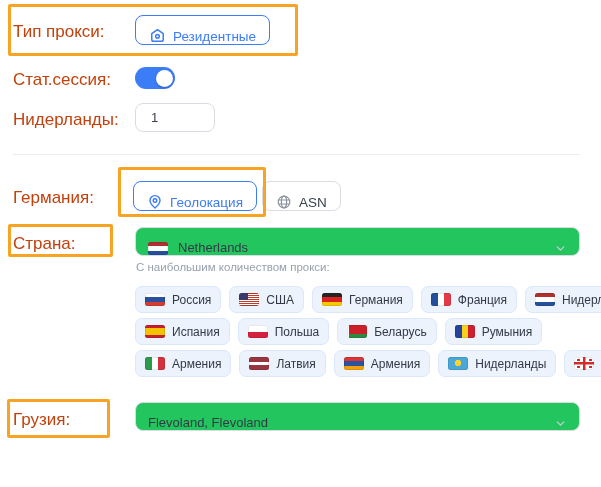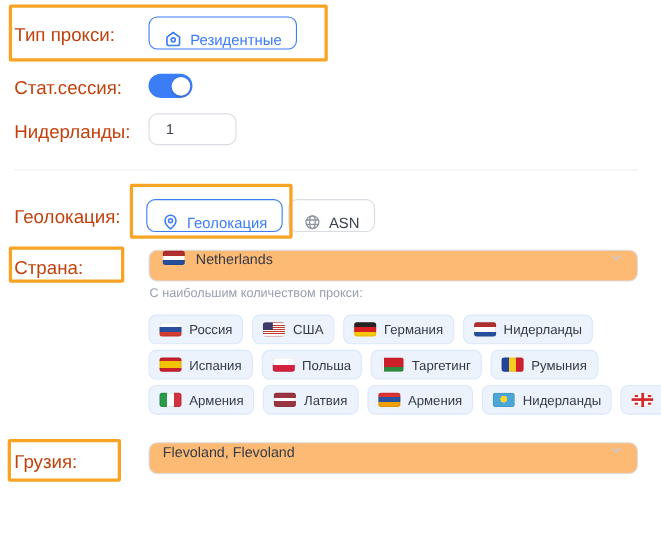--- a/index.html
+++ b/index.html
@@ -24,22 +24,22 @@
 
   
   .qty{position:absolute;left:135px;top:103px;width:80px;height:29px;box-sizing:border-box;
        border:1px solid #d9dde3;border-radius:8px;padding:0 0 0 15px;font-size:13px;
        color:#3b424f;font-family:"Liberation Sans",sans-serif;outline:none;}
 
   .divider{position:absolute;left:13px;top:154px;width:567px;height:1px;background:#ededf0;}
 
   
   .select{position:absolute;left:135px;width:445px;height:29px;box-sizing:border-box;
-          border:1px solid #d9dde3;border-radius:8px;background:#fdba74;display:flex;
-          align-items:flex-start;gap:10px;padding:0 12px;font-size:13px;color:#333a47;cursor:pointer;}
+          border:1px solid #d9dde3;border-radius:8px;background:#22c55e;display:flex;
+          align-items:flex-end;gap:10px;padding:0 12px;font-size:13px;color:#333a47;cursor:pointer;}
   .select .chev{margin-left:auto;display:inline-flex;}
 
   .hint{position:absolute;left:136px;top:261px;font-size:11.5px;color:#98a0ae;}
 
   
   .chips{position:absolute;left:135px;top:286px;display:flex;flex-direction:column;gap:5px;}
   .chip-row{display:flex;gap:8px;}
   .chip{display:inline-flex;align-items:center;gap:7px;height:25px;padding:0 9px;
         background:#ecf3fd;border:1px solid #dbe7fa;border-radius:7px;
         font-size:12px;color:#333a47;cursor:pointer;white-space:nowrap;}
@@ -100,21 +100,21 @@
 
 
   <span class="lbl" style="top:70px">Стат.сессия:</span>
   <div class="toggle"></div>
 
   <span class="lbl" style="top:110px">Нидерланды:</span>
   <input class="qty" value="1" style="">
 
   <div class="divider"></div>
 
-  <span class="lbl" style="top:188px">Геолокация:</span>
+  <span class="lbl" style="top:188px">Германия:</span>
 
   <button class="opt selected" style="left:133px;top:181px">
     <span class="ic">
       <svg width="16" height="16" viewBox="0 0 16 16" fill="none" stroke="currentColor" stroke-width="1.4" stroke-linecap="round" stroke-linejoin="round">
         <path d="M13 6.6 C13 9.9 8 14 8 14 C8 14 3 9.9 3 6.6 a5 5 0 0 1 10 0 Z"></path>
         <circle cx="8" cy="6.6" r="1.8"></circle>
       </svg>
     </span>
     <span>Геолокация</span>
   </button>
@@ -151,36 +151,40 @@
       </span>
       <span class="chip">
         <span class="flag f-us"></span>
         <span>США</span>
       </span>
       <span class="chip">
         <span class="flag f-de"></span>
         <span>Германия</span>
       </span>
       <span class="chip">
+        <span class="flag f-fr"></span>
+        <span>Франция</span>
+      </span>
+      <span class="chip">
         <span class="flag f-nl"></span>
         <span>Нидерланды</span>
       </span>
     </div>
     <div class="chip-row">
       <span class="chip">
         <span class="flag f-es"></span>
         <span>Испания</span>
       </span>
       <span class="chip">
         <span class="flag f-pl"></span>
         <span>Польша</span>
       </span>
       <span class="chip">
         <span class="flag f-by"></span>
-        <span>Таргетинг</span>
+        <span>Беларусь</span>
       </span>
       <span class="chip">
         <span class="flag f-ro"></span>
         <span>Румыния</span>
       </span>
     </div>
     <div class="chip-row">
       <span class="chip">
         <span class="flag f-it"></span>
         <span>Армения</span>

